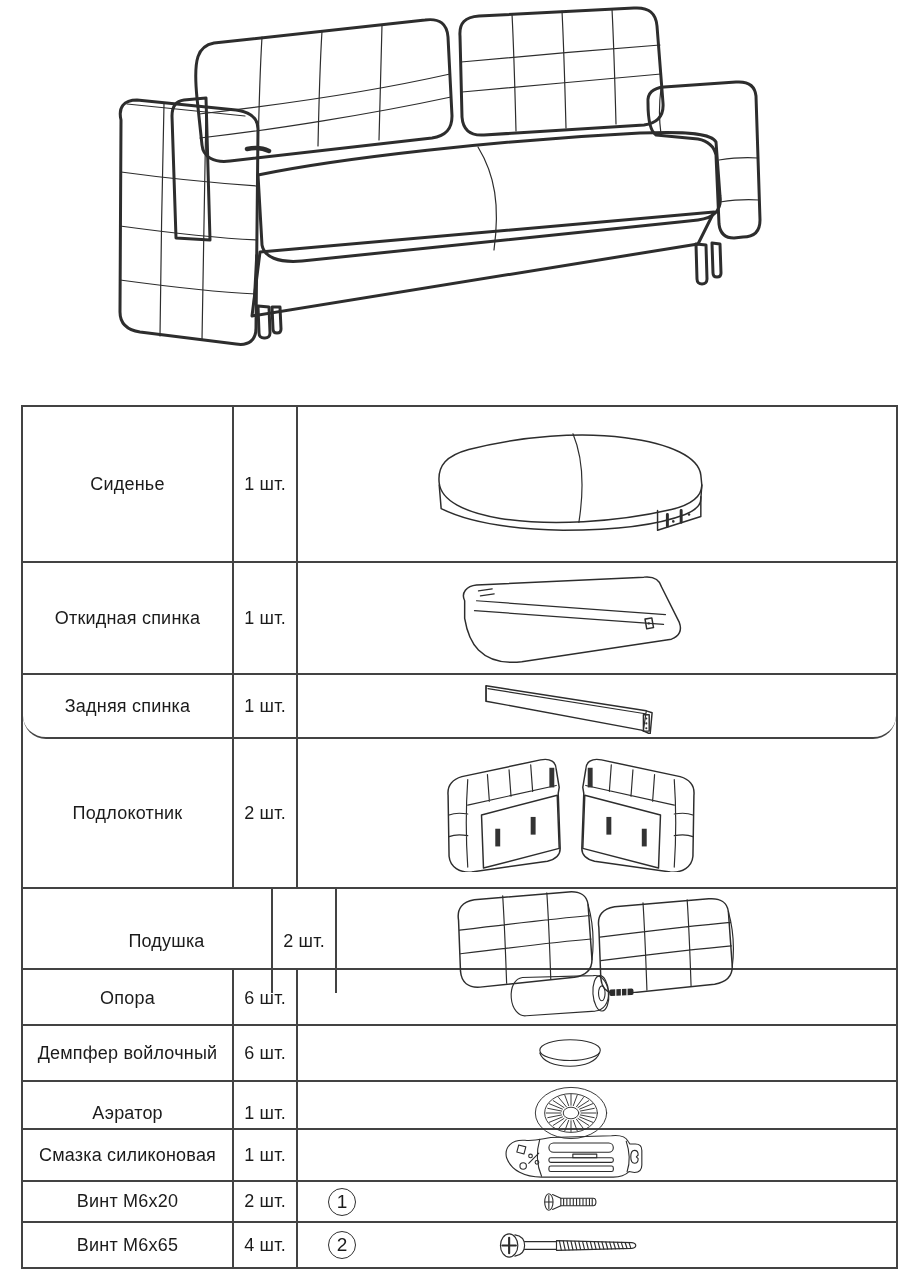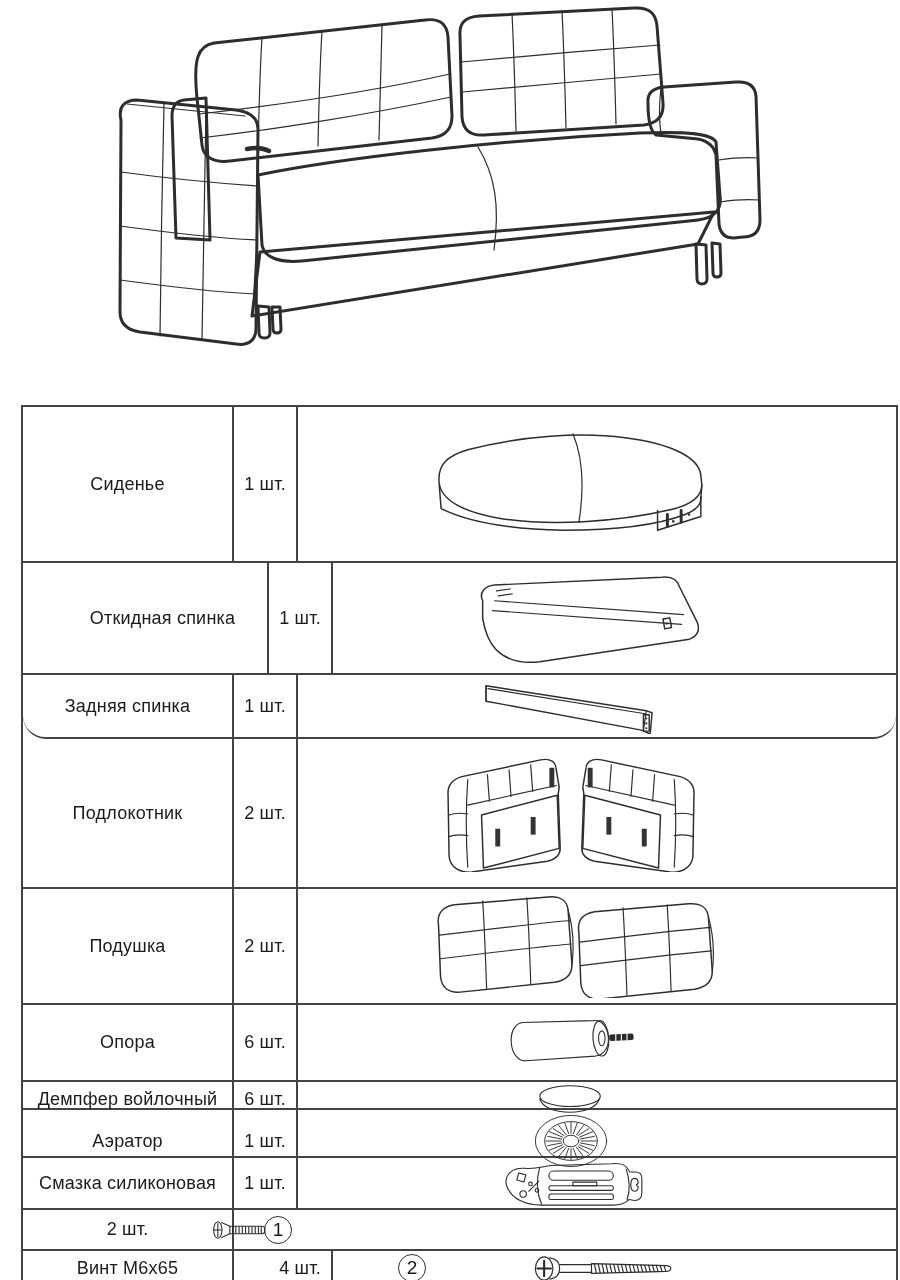--- a/index.html
+++ b/index.html
@@ -85,21 +85,21 @@
           <path d="M238,88 L238,108 M282,74 L282,94 M238,108 L282,94"></path>
           <path style="stroke-width:3" d="M248,92 L248,104 M262,88 L262,100"></path>
           <circle cx="254" cy="99" r="1.3" fill="#333" stroke="none"></circle>
           <circle cx="270" cy="92" r="1.3" fill="#333" stroke="none"></circle>
         </g>
       </svg>
         </div>
     </div>
   </div>
 
-  <div class="row" style="height:112px;padding-left:35px;">
+  <div class="row" style="height:112px;">
     <div class="cell-name">Откидная спинка</div>
     <div class="cell-qty">1 шт.</div>
     <div class="cell-img">
 
       <div class="img-shift">
           <svg width="256" height="94" viewBox="0 0 260 95">
         <g class="line" fill="#fff">
           <path d="M22,30 C18,22 24,15 34,14 L204,6 C214,5 220,9 222,16 L240,52 C243,60 240,66 232,69 L80,92 C62,94 46,90 36,80 C28,72 24,60 22,48 Z"></path>
           <path class="thin" d="M34,30 L226,44"></path>
           <path class="thin" d="M32,40 L224,54"></path>
@@ -149,60 +149,60 @@
             <rect x="113" y="14" width="5" height="20" fill="#333" stroke="none"></rect>
           </g>
         </defs>
         <use href="#armpiece"></use>
         <use href="#armpiece" transform="translate(270,0) scale(-1,1)"></use>
       </svg>
         </div>
     </div>
   </div>
 
-  <div class="row" style="height:116px;">
+  <div class="row" style="height:81px;padding-left:39px;">
     <div class="cell-name">Подушка</div>
     <div class="cell-qty">2 шт.</div>
     <div class="cell-img">
 
       <div class="img-shift">
           <svg width="286" height="104" viewBox="0 0 290 106">
         <defs>
           <g id="cushpiece">
             <path class="line" fill="#fff" d="M10,32 C8,20 14,13 26,11 L122,3 C134,2 141,7 142,16 L146,72 C146,82 140,88 128,90 L32,100 C20,101 13,95 12,84 Z"></path>
             <path class="line thin" d="M142,16 C147,34 148,56 146,72 M55,7 C57,38 58,68 59,96 M100,4 C102,34 103,62 104,92 M11,42 C60,36 110,30 144,27 M12,66 C61,60 111,54 145,51"></path>
           </g>
         </defs>
         <use href="#cushpiece"></use>
         <use href="#cushpiece" transform="translate(143,7)"></use>
       </svg>
         </div>
     </div>
   </div>
 
-  <div class="row" style="height:77px;">
+  <div class="row" style="height:56px;">
     <div class="cell-name">Опора</div>
     <div class="cell-qty">6 шт.</div>
     <div class="cell-img">
 
       <div class="img-shift">
           <svg width="150" height="56" viewBox="0 0 160 60">
         <g class="line thin" fill="#fff">
           <path d="M28,8 C20,9 15,18 16,30 C17,42 24,50 32,49 L106,44 C115,43 121,35 120,24 C119,12 112,5 104,6 Z"></path>
           <ellipse cx="112" cy="25" rx="8.5" ry="19" transform="rotate(-4 112 25)"></ellipse>
           <ellipse cx="113" cy="25" rx="3.5" ry="8"></ellipse>
           <rect x="121" y="21" width="26" height="7" rx="2" fill="#2b2b2b" stroke="none" transform="rotate(-3 121 24)"></rect>
           <path d="M128,20 L128,28 M134,20 L134,28 M140,19 L140,27" style="stroke:#fff"></path>
         </g>
       </svg>
         </div>
     </div>
   </div>
 
-  <div class="row" style="height:28px;">
+  <div class="row" style="height:56px;">
     <div class="cell-name">Демпфер войлочный</div>
     <div class="cell-qty">6 шт.</div>
     <div class="cell-img">
 
       <div class="img-shift">
           <svg width="76" height="34" viewBox="0 0 80 36">
         <g class="line thin" fill="#fff">
           <ellipse cx="39" cy="15" rx="32" ry="11"></ellipse>
           <path d="M7,18 C10,27 22,32 39,32 C55,32 67,27 70,18"></path>
         </g>
@@ -250,38 +250,39 @@
           <circle cx="36" cy="26" r="2"></circle>
               <circle cx="43" cy="33" r="2"></circle>
           <path d="M34,34 L45,23"></path>
         </g>
       </svg>
         </div>
     </div>
   </div>
 
   <div class="row" style="height:41px;">
+    <div class="cell-name">Винт М6х20</div>
     <div class="cell-qty">2 шт.</div>
     <div class="cell-img">
       <span class="badge">1</span>
       <div class="img-shift">
           <svg width="60" height="24" viewBox="0 0 64 26">
         <g class="line thin" fill="#fff">
           <ellipse cx="8" cy="13" rx="4.5" ry="9"></ellipse>
           <path d="M8,6 L8,20 M4,13 L12,13"></path>
           <path d="M12,5 L21,9 L21,17 L12,21"></path>
           <path d="M21,9 L56,9 C58,9 59,10.5 59,13 C59,15.5 58,17 56,17 L21,17"></path>
           <path d="M24,9.5 L24,16.5 M27.5,9.5 L27.5,16.5 M31,9.5 L31,16.5 M34.5,9.5 L34.5,16.5 M38,9.5 L38,16.5 M41.5,9.5 L41.5,16.5 M45,9.5 L45,16.5 M48.5,9.5 L48.5,16.5 M52,9.5 L52,16.5 M55,9.5 L55,16.5"></path>
         </g>
       </svg>
         </div>
     </div>
   </div>
 
-  <div class="row" style="height:34px;gap:35px;">
+  <div class="row" style="height:44px;">
     <div class="cell-name">Винт М6х65</div>
     <div class="cell-qty">4 шт.</div>
     <div class="cell-img">
       <span class="badge">2</span>
       <div class="img-shift">
           <svg width="146" height="29" viewBox="0 0 150 30">
         <g class="line thin" fill="#fff">
           <ellipse cx="11" cy="15" rx="9" ry="12"></ellipse>
           <path style="stroke-width:2.2" d="M11,7 L11,23 M4,15 L18,15"></path>
           <path d="M17,4 C24,5 27,9 27,15 C27,21 24,25 17,26"></path>

